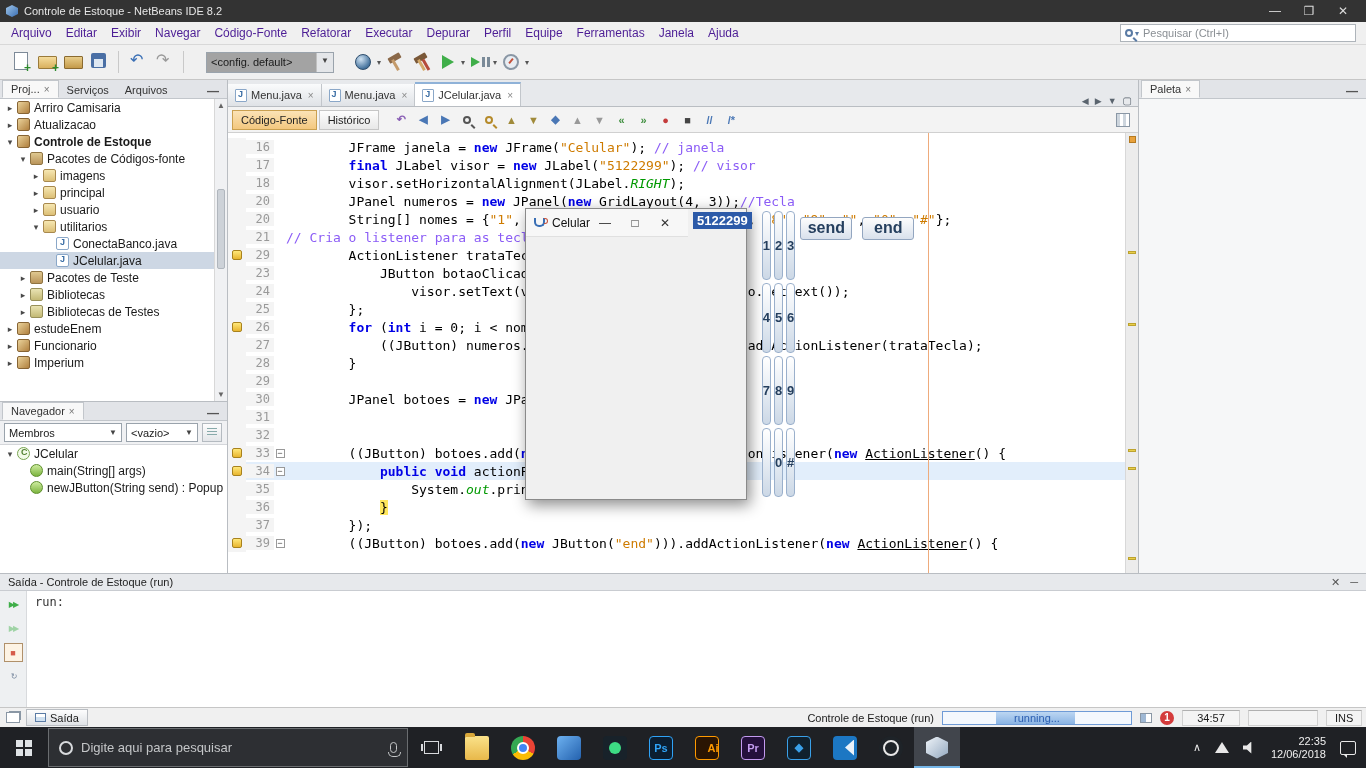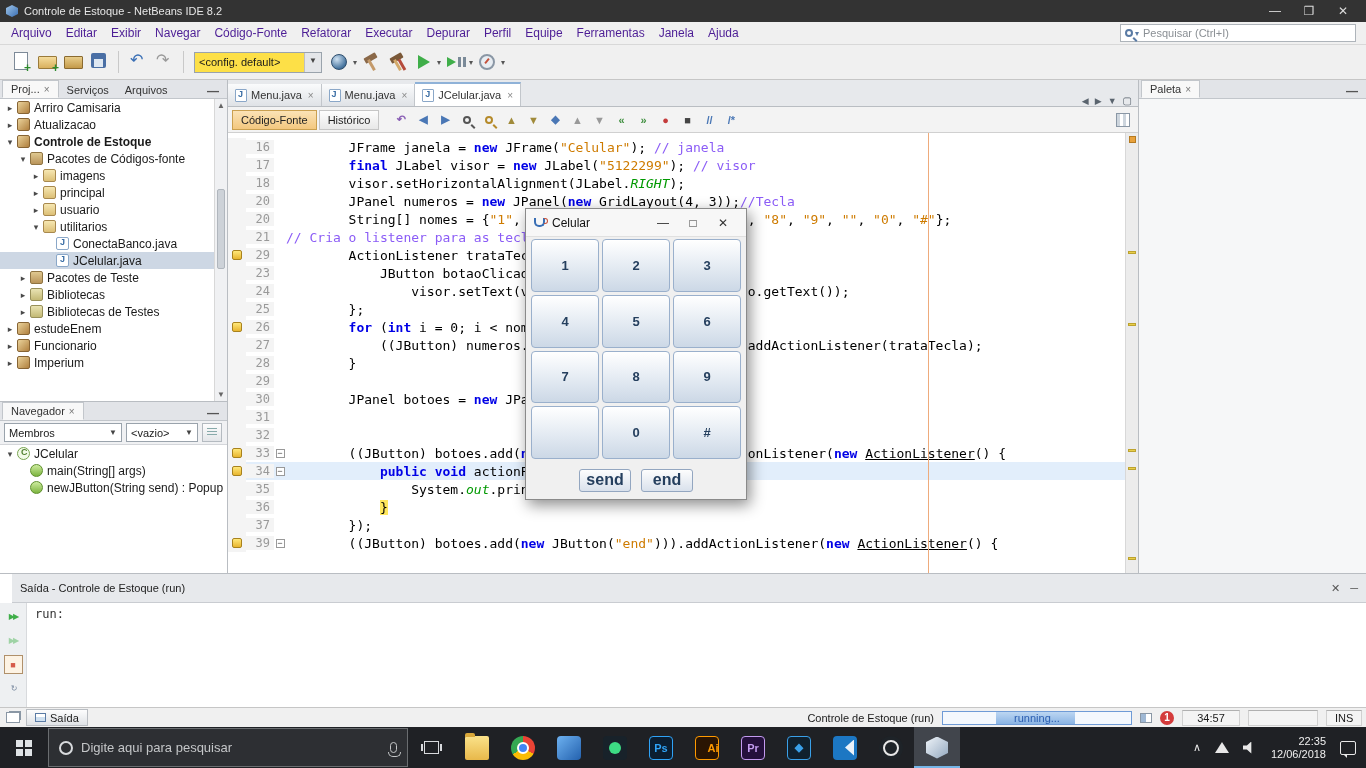--- a/index.html
+++ b/index.html
@@ -38,21 +38,21 @@
   .ic-build::before{content:"";position:absolute;left:5px;top:5px;width:13px;height:6px;background:#8a6848;transform:rotate(-30deg);border-radius:1px;}
   .ic-build::after{content:"";position:absolute;left:11px;top:9px;width:3px;height:12px;background:#c49a6a;transform:rotate(-30deg);}
   .ic-clean-build::before{content:"";position:absolute;left:5px;top:5px;width:13px;height:6px;background:#7a5838;transform:rotate(-30deg);border-radius:1px;}
   .ic-clean-build::after{content:"";position:absolute;left:11px;top:9px;width:3px;height:12px;background:#d4a96a;transform:rotate(-30deg);box-shadow:4px 2px 0 #b54a3a;}
   .ic-run::before{content:"";position:absolute;left:7px;top:5px;border-left:12px solid #3fae49;border-top:7px solid transparent;border-bottom:7px solid transparent;}
   .ic-debug::before{content:"";position:absolute;left:4px;top:7px;border-left:9px solid #3fae49;border-top:5px solid transparent;border-bottom:5px solid transparent;}
   .ic-debug::after{content:"";position:absolute;left:15px;top:7px;width:3px;height:10px;background:#7a8a98;box-shadow:5px 0 0 #7a8a98;}
   .ic-profile::before{content:"";position:absolute;inset:4px;border-radius:50%;border:2px solid #8a97a5;background:#e8edf2;}
   .ic-profile::after{content:"";position:absolute;left:11px;top:8px;width:2px;height:6px;background:#c4503a;transform:rotate(40deg);}
   .dd-arrow{font-size:8px;color:#555;margin:0 1px;align-self:center;}
-  .config-combo{display:flex;align-items:center;width:128px;height:21px;border:1px solid #9aa3ac;background:#fde047;margin:0 4px;padding:0 4px;font-size:11px;justify-content:space-between;}
+  .config-combo{display:flex;align-items:center;width:128px;height:21px;border:1px solid #9aa3ac;background:#a3a3a3;margin:0 16px;padding:0 4px;font-size:11px;justify-content:space-between;}
   .combo-arrow{font-size:8px;color:#444;background:#e4e6e9;border-left:1px solid #c0c0c0;padding:3px 4px;margin-right:-4px;height:19px;}
 
   
   .main{display:flex;height:493px;}
   .left-col{width:228px;flex:none;display:flex;flex-direction:column;border-right:1px solid #b9bdc2;background:#f4f4f4;}
   .right-col{width:228px;flex:none;border-left:1px solid #b9bdc2;background:#eceef0;display:flex;flex-direction:column;}
   .editor-col{flex:1;display:flex;flex-direction:column;min-width:0;background:#fff;}
 
   .panel-tabs{height:19px;background:#e2e4e8;display:flex;align-items:flex-end;border-bottom:1px solid #c2c6cb;padding-left:2px;flex:none;}
   .ptab{padding:2px 8px;font-size:11px;color:#333;display:flex;align-items:center;gap:4px;}
@@ -126,21 +126,21 @@
   .margin-line{position:absolute;top:0;bottom:0;left:700px;width:1px;background:#eeab7c;z-index:3;}
   .error-stripe{position:absolute;top:0;right:0;bottom:0;width:13px;background:#ececec;border-left:1px solid #d8d8d8;z-index:4;}
   .stripe-square{position:absolute;top:3px;left:3px;width:7px;height:7px;background:#e8a13b;border:1px solid #b57a20;}
   .stripe-mark{position:absolute;left:2px;width:8px;height:3px;background:#e8ce4a;border:1px solid #bda32f;}
 
   
   .palette-body{flex:1;background:#f6f7f8;}
 
   
   .output-panel{height:134px;border-top:1px solid #b9bdc2;display:flex;flex-direction:column;background:#fff;}
-  .output-header{height:29px;background:#e7e9ec;border-bottom:1px solid #c9ccd1;display:flex;align-items:center;padding:0 8px;font-size:11px;color:#222;margin-left:12px;}
+  .output-header{height:17px;background:#e7e9ec;border-bottom:1px solid #c9ccd1;display:flex;align-items:center;padding:0 8px;font-size:11px;color:#222;}
   .oh-icons{margin-left:auto;display:flex;gap:10px;color:#555;font-size:11px;}
   .output-body{flex:1;display:flex;min-height:0;}
   .output-toolbar{width:27px;background:#eef0f2;border-right:1px solid #d8dadd;display:flex;flex-direction:column;align-items:center;padding-top:4px;gap:5px;flex:none;}
   .oti{width:19px;height:19px;display:flex;align-items:center;justify-content:center;font-size:8px;letter-spacing:-2px;}
   .oti.boxed{border:1px solid #b0906a;background:#fdf3e4;font-size:9px;letter-spacing:0;}
   .output-content{flex:1;font-family:"DejaVu Sans Mono",monospace;font-size:12px;color:#333;padding:4px 8px;}
 
   
   .statusbar{height:20px;background:#f0f0f0;border-top:1px solid #c6c6c6;display:flex;align-items:center;padding:0 4px;font-size:11px;}
   .sb-winicon{width:14px;height:11px;border:1px solid #8a97a5;background:#fff;box-shadow:2px -2px 0 -1px #8a97a5;margin:0 6px 0 2px;}
@@ -189,21 +189,21 @@
   .app-netbeans{width:22px;height:22px;background:linear-gradient(135deg,#eef3f8,#93a8bf);clip-path:polygon(50% 0,100% 25%,100% 75%,50% 100%,0 75%,0 25%);border-radius:0;}
   .tb-tray{margin-left:auto;display:flex;align-items:center;gap:14px;padding:0 10px;}
   .tray-chevron{font-size:11px;color:#e8e8e8;}
   .wifi-ic{width:0;height:0;border-left:7px solid transparent;border-right:7px solid transparent;border-bottom:11px solid #e8e8e8;}
   .vol-ic{width:14px;height:12px;background:#e8e8e8;clip-path:polygon(0 33%,28% 33%,60% 0,60% 100%,28% 67%,0 67%);}
   .clock{text-align:right;font-size:11px;line-height:13px;color:#f0f0f0;}
   .notif-ic{width:16px;height:14px;border:1px solid #e8e8e8;border-radius:2px;position:relative;}
   .notif-ic::after{content:"";position:absolute;left:2px;bottom:-4px;border-left:4px solid transparent;border-right:0 solid transparent;border-top:4px solid #e8e8e8;}
 
   
-  .celular-dialog{position:absolute;left:525px;top:208px;width:222px;height:292px;background:#f0f0f0;border:1px solid #8a8a8a;box-shadow:3px 5px 14px rgba(0,0,0,.45);z-index:60;display:flex;flex-direction:column;}
+  .celular-dialog{position:absolute;left:525px;top:208px;width:222px;height:292px;background:#f0f0f0;border:1px solid #8a8a8a;box-shadow:3px 5px 14px rgba(0,0,0,.45);z-index:60;display:flex;flex-direction:row;}
   .cd-titlebar{height:28px;background:#f7f7f7;border-bottom:1px solid #e0e0e0;display:flex;align-items:center;padding:0 8px;flex:none;}
   .cd-cup{width:11px;height:9px;border:2px solid #3a6fb5;border-top:none;border-radius:0 0 5px 5px;position:relative;margin-right:7px;flex:none;}
   .cd-cup::after{content:"";position:absolute;right:-5px;top:0;width:3px;height:4px;border:1.5px solid #c4503a;border-left:none;border-radius:0 3px 3px 0;}
   .cd-title{font-size:12px;color:#111;}
   .cd-btns{margin-left:auto;display:flex;gap:0;}
   .cd-btn{width:30px;text-align:center;color:#333;font-size:12px;}
   .cd-display{height:22px;display:flex;align-items:center;justify-content:flex-end;padding:0 5px;flex:none;}
   .cd-display-text{background:#2c5aa8;color:#fff;font-weight:bold;font-size:13px;padding:1px 4px;}
   .cd-keypad{flex:1;display:grid;grid-template-columns:repeat(3,1fr);gap:3px;padding:2px 5px;}
   .cd-key{border:1px solid #9ab0cc;border-radius:4px;background:linear-gradient(#ffffff,#e3eaf2 55%,#ccd8e6);color:#253f5e;font-weight:bold;font-size:13px;font-family:"Liberation Sans",sans-serif;box-shadow:inset 0 1px 0 #fff;}
@@ -630,20 +630,23 @@
   <div class="celular-dialog">
     <div class="cd-titlebar">
       <span class="cd-cup"></span>
       <span class="cd-title">Celular</span>
       <span class="cd-btns">
         <span class="cd-btn">—</span>
         <span class="cd-btn">□</span>
         <span class="cd-btn">✕</span>
       </span>
     </div>
+    <div class="cd-display">
+      <span class="cd-display-text">5122299</span>
+    </div>
     <div class="cd-keypad" id="cd-keypad">
         <button class="cd-key">1</button>
         <button class="cd-key">2</button>
         <button class="cd-key">3</button>
         <button class="cd-key">4</button>
         <button class="cd-key">5</button>
         <button class="cd-key">6</button>
         <button class="cd-key">7</button>
         <button class="cd-key">8</button>
         <button class="cd-key">9</button>

